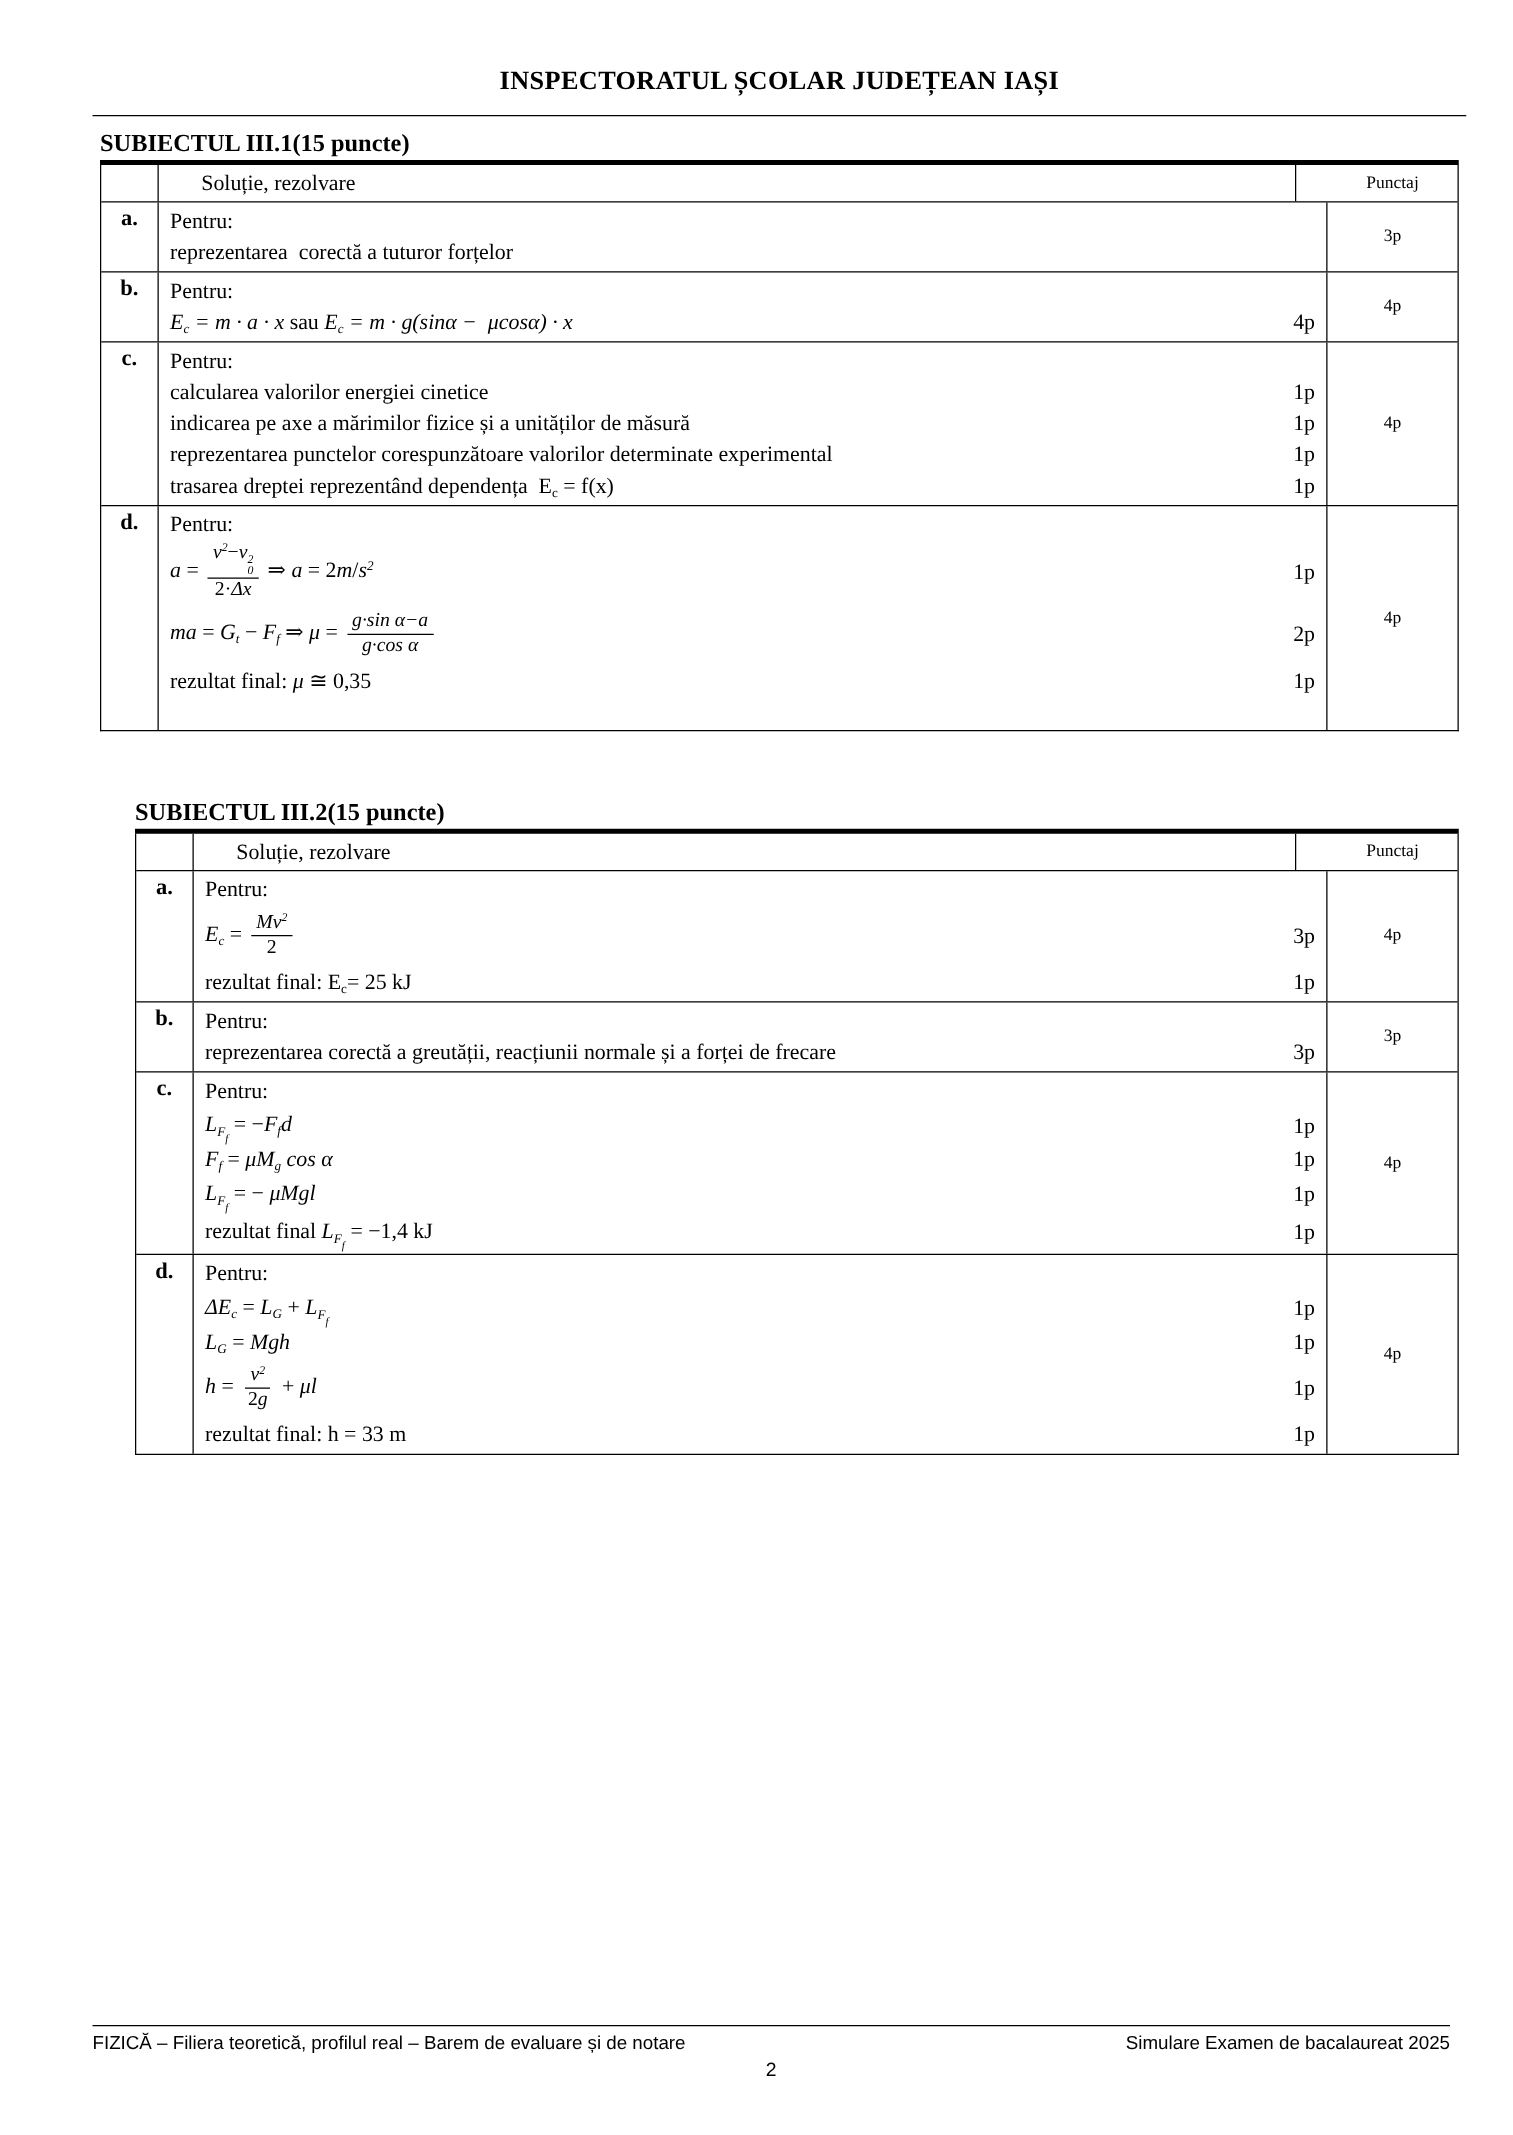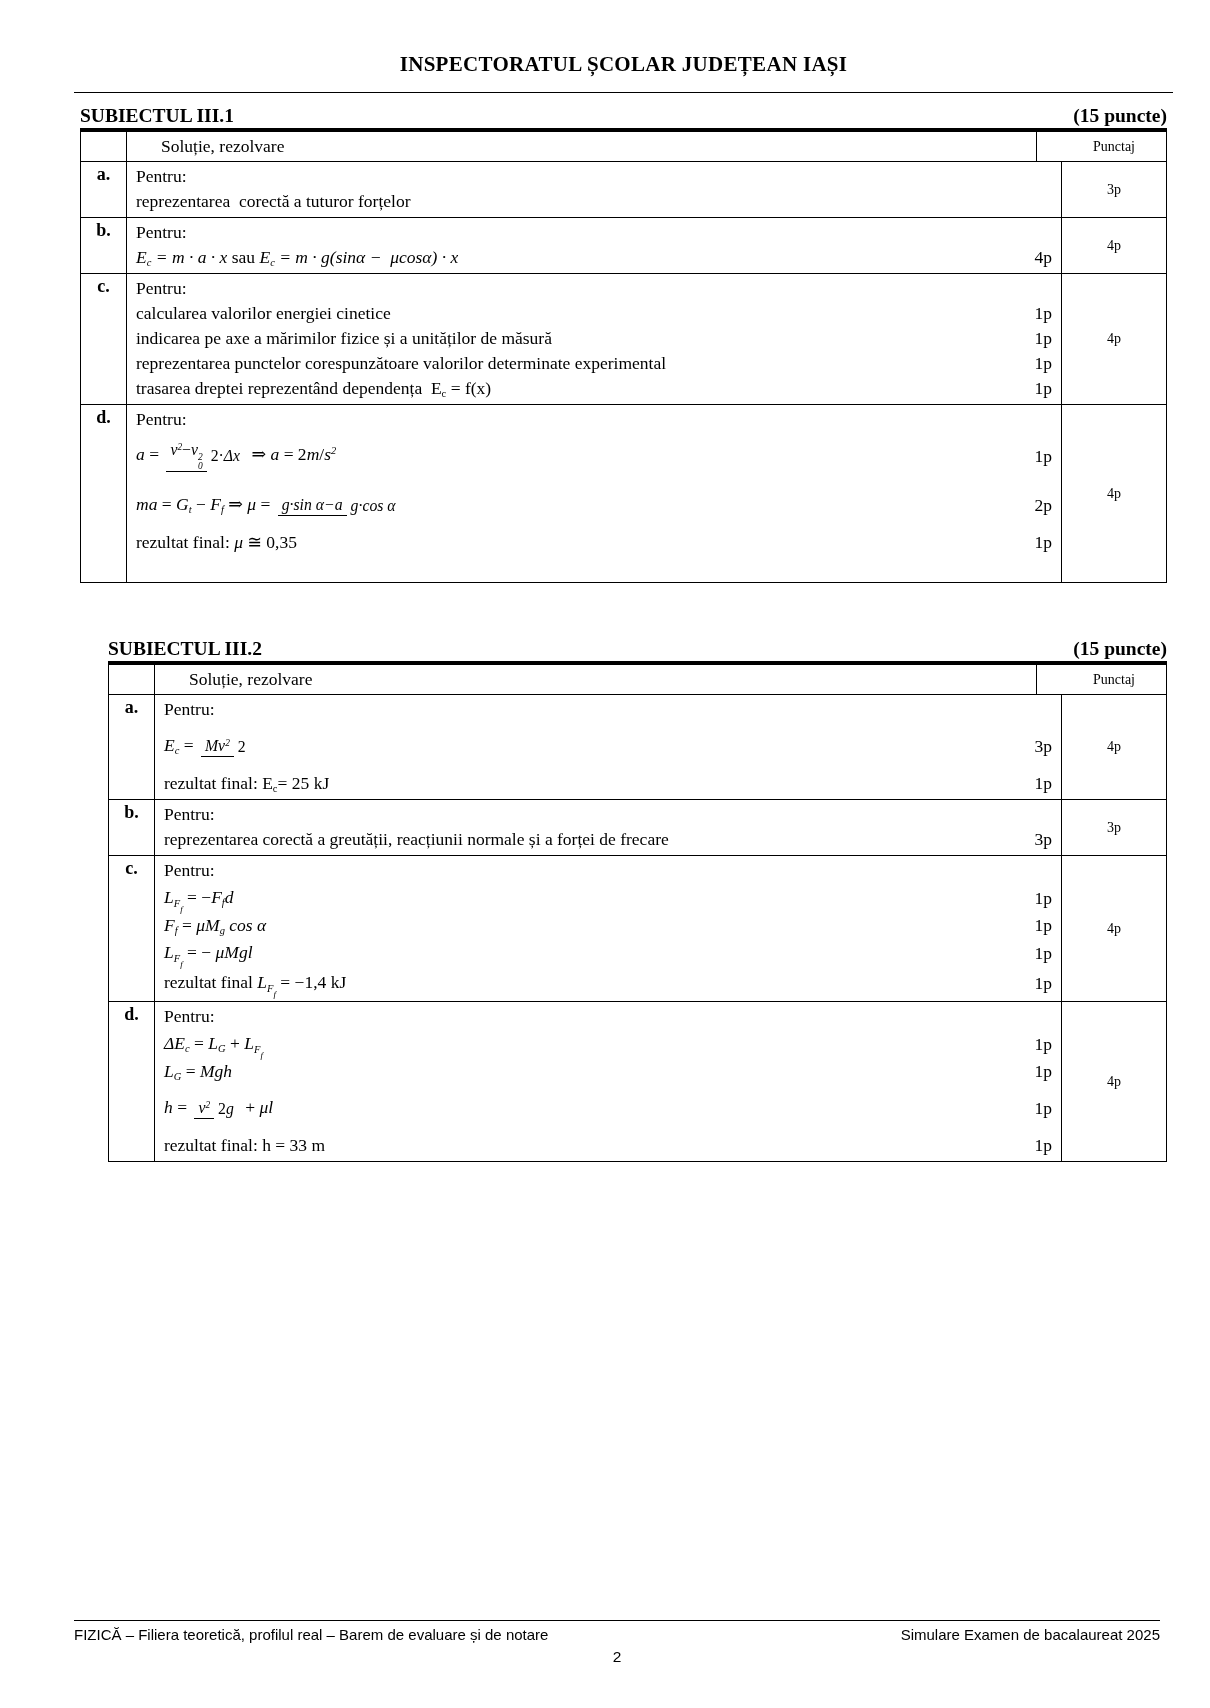--- a/index.html
+++ b/index.html
@@ -6,42 +6,42 @@
   body{
     width:1210px;height:1708px;background:#ffffff;color:#000;
     font-family:"Liberation Serif","DejaVu Serif","DejaVu Sans",serif;
     font-size:17.5px;
   }
   .page{position:relative;width:100%;height:100%;box-sizing:border-box;padding:52px 55px 0 68px;margin-left:12px;}
   .doc-title{text-align:center;font-weight:bold;font-size:21px;letter-spacing:.3px;}
   .header-rule{border-top:1.8px solid #000;margin:15px -6px 0 -6px;height:0;}
   .sec{margin-top:12px;}
   .sec + .sec{margin-top:55px;padding-left:28px;}
-  .sec-head{display:flex;justify-content:space-between;align-items:flex-end;
+  .sec-head{display:flex;align-items:flex-end;
     font-weight:bold;font-size:19.5px;border-bottom:4px solid #000;padding-bottom:1px;}
   .rubric{border:1.5px solid #000;border-top:none;}
   .t-row{display:grid;grid-template-columns:46px 1fr 104px;border-top:1px solid #000;}
   .t-row.thead{border-top:none;min-height:29px;gap:25px;}
   .c-letter{border-right:1px solid #000;text-align:center;font-weight:bold;padding-top:2px;font-size:18px;}
   .c-sol{border-right:1px solid #000;padding:2px 9px 3px 9px;}
   .c-sol-head{display:flex;align-items:center;}
   .c-total{display:flex;align-items:center;justify-content:center;font-size:14px;}
   .line{display:flex;align-items:center;min-height:25px;}
   .line .content{flex:1;white-space:pre-wrap;}
   .line .pt{margin-left:10px;}
   .line.tall{min-height:49px;}
   .line.mathline{min-height:30px;}
   .spacer{height:24px;}
   .it{font-style:italic;}
   sub,sup{line-height:0;font-size:.6em;}
   sub{vertical-align:-0.32em;font-style:italic;}
   sup{vertical-align:.55em;}
   sub.rm{font-style:normal;}
   sub sub{font-size:.85em;vertical-align:-0.55em;}
-  .frac{display:inline-flex;align-items:center;vertical-align:middle;
+  .frac{display:inline-flex;flex-direction:column;align-items:center;vertical-align:middle;
     font-size:.9em;line-height:1.2;margin:1px 3px;}
   .frac .num{border-bottom:1.3px solid #000;padding:0 4px;}
   .frac .den{padding:0 4px;}
   .ss{display:inline-flex;flex-direction:column;align-items:center;vertical-align:-0.45em;
     font-size:.6em;line-height:.95;font-style:italic;}
   .footer{position:absolute;left:62px;top:1620px;width:1086px;border-top:1.8px solid #000;
     padding-top:5px;font-family:"Liberation Sans","DejaVu Sans",sans-serif;font-size:15px;}
   .footer-row{display:flex;justify-content:space-between;align-items:baseline;}
   .f-b{font-weight:normal;}
   .page-num{text-align:center;margin-top:5px;font-size:15.5px;}

